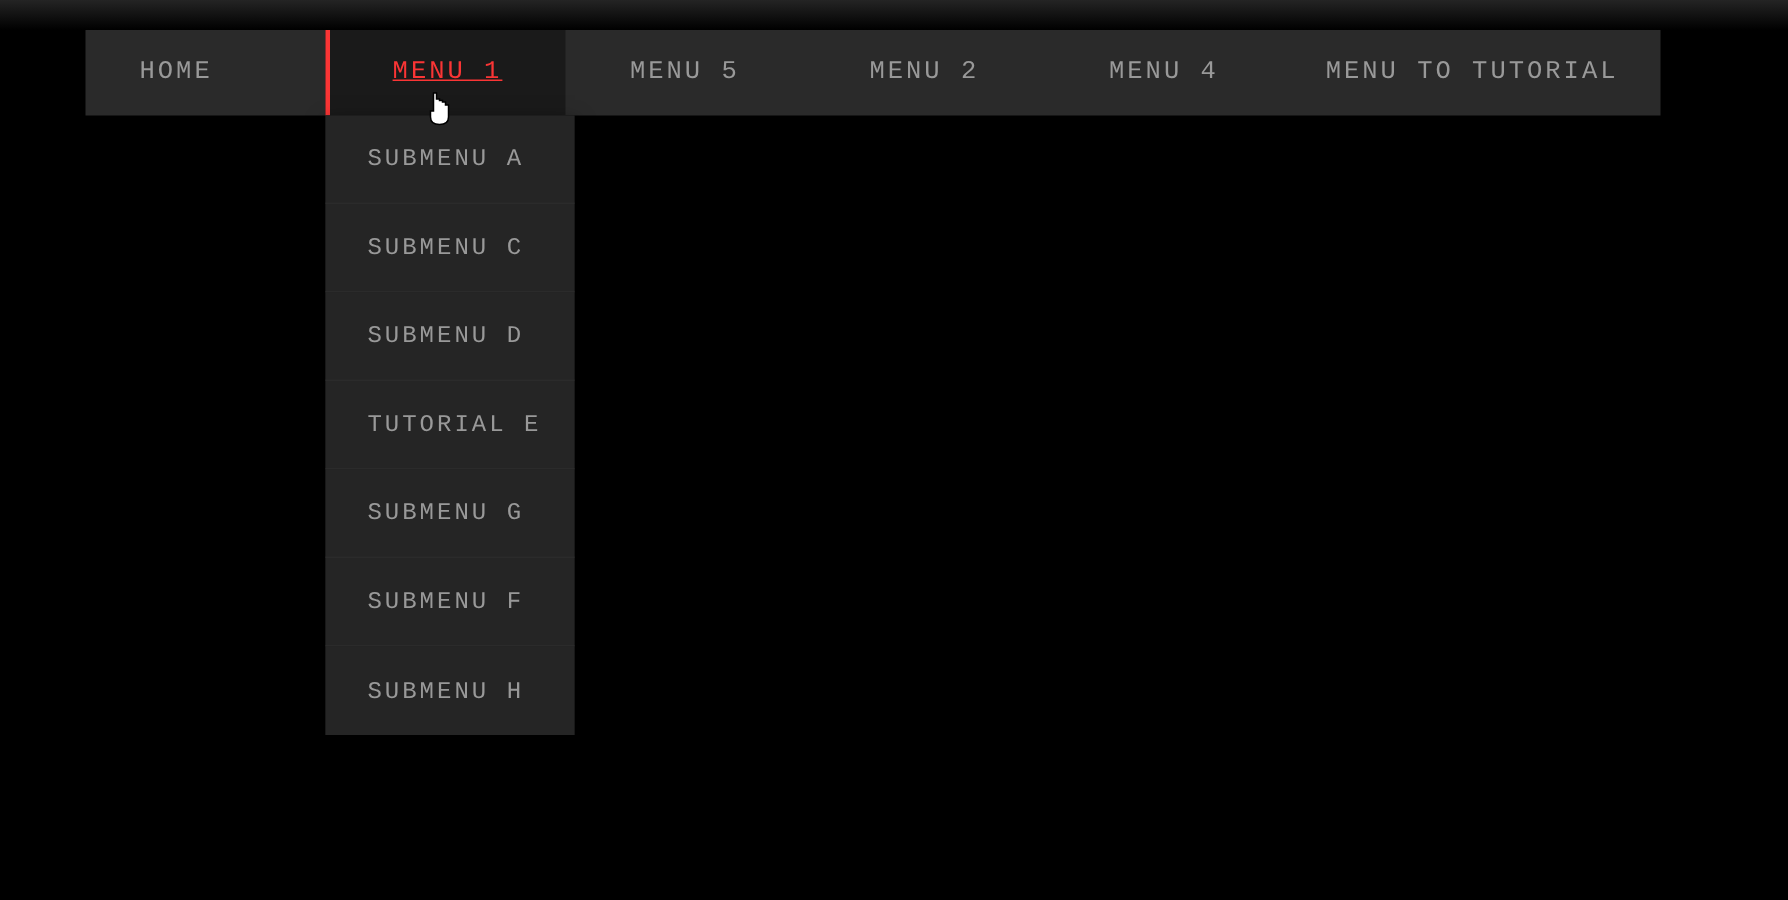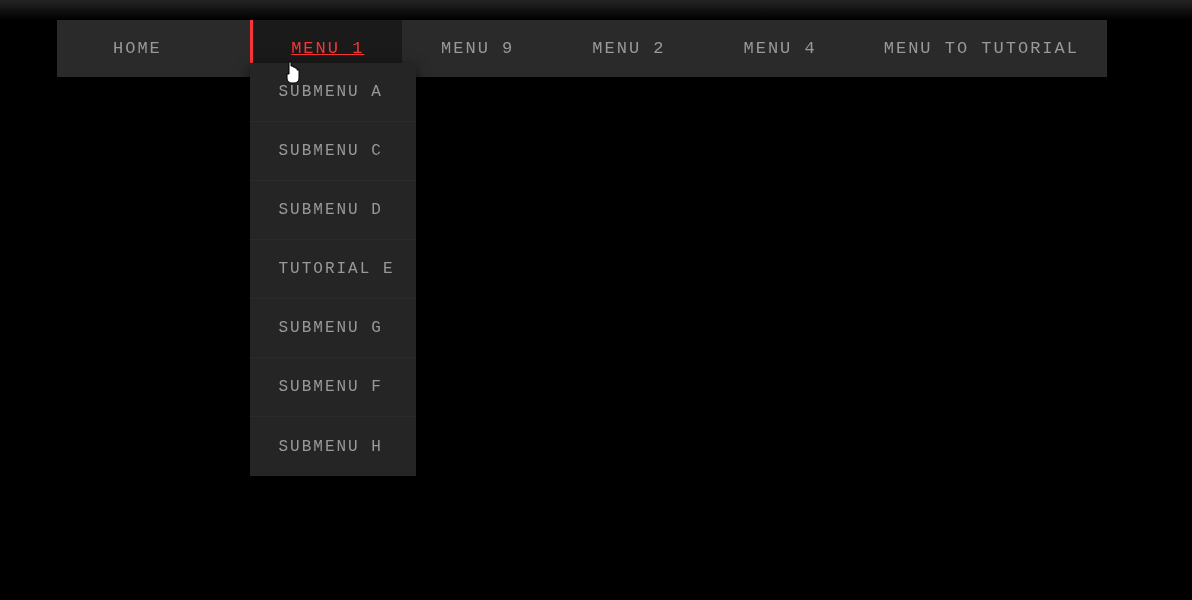--- a/index.html
+++ b/index.html
@@ -43,40 +43,39 @@
       font-size: 17px;
       letter-spacing: 2px;
       height: 100%;
       cursor: pointer;
       position: relative;
       white-space: nowrap;
     }
     .nav-item.home {
       width: 163px;
       justify-content: flex-start;
-      padding-left: 12px;
-      margin-left: 44px;
+      padding-left: 36px;
     }
     .nav-item.menu {
       width: 163px;
     }
     .nav-item.back {
       flex: 1;
       justify-content: flex-end;
       padding-right: 28px;
     }
     .nav-item.active {
       background: #1a1a1a;
       color: #fa3535;
       border-left: 3px solid #fa3535;
       text-decoration: underline;
     }
     .dropdown {
       position: absolute;
-      top: 43px;
+      top: 57px;
       left: -3px;
       width: 166px;
       background: #1a1a1a;
       box-shadow: 0 4px 12px rgba(0,0,0,0.6);
     }
     .dropdown-item {
       display: flex;
       align-items: center;
       padding: 0 28px;
       height: 59px;
@@ -128,21 +127,21 @@
       </div>
       <div class="dropdown-item">
         <span>SUBMENU F</span>
       </div>
       <div class="dropdown-item">
         <span>SUBMENU H</span>
       </div>
     </div>
   </div>
   <div class="nav-item menu">
-    <span>MENU 9</span>
+    <span>MENU 5</span>
   </div>
   <div class="nav-item menu">
     <span>MENU 2</span>
   </div>
   <div class="nav-item menu">
     <span>MENU 4</span>
   </div>
   <div class="nav-item back">
     <span>MENU TO TUTORIAL</span>
   </div>

